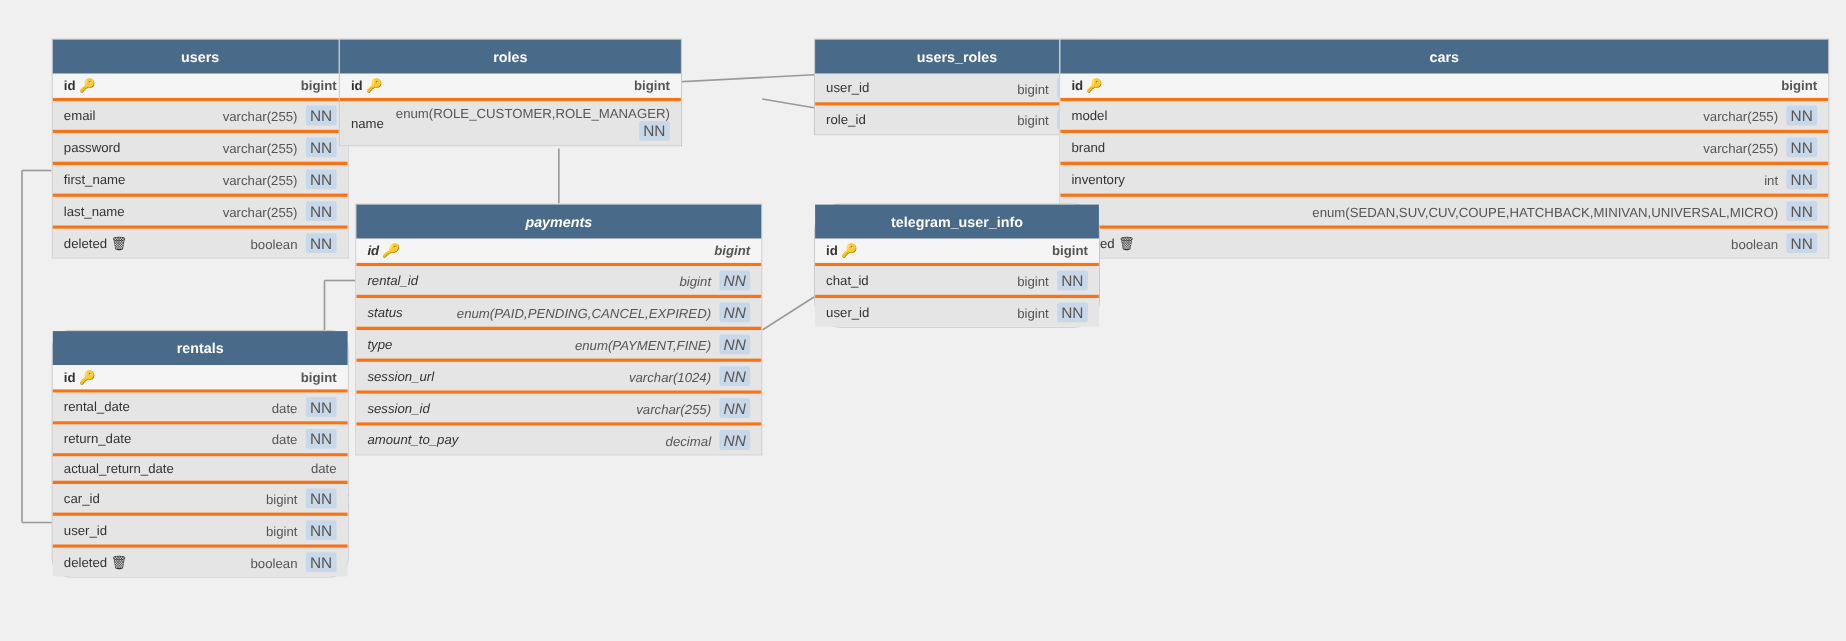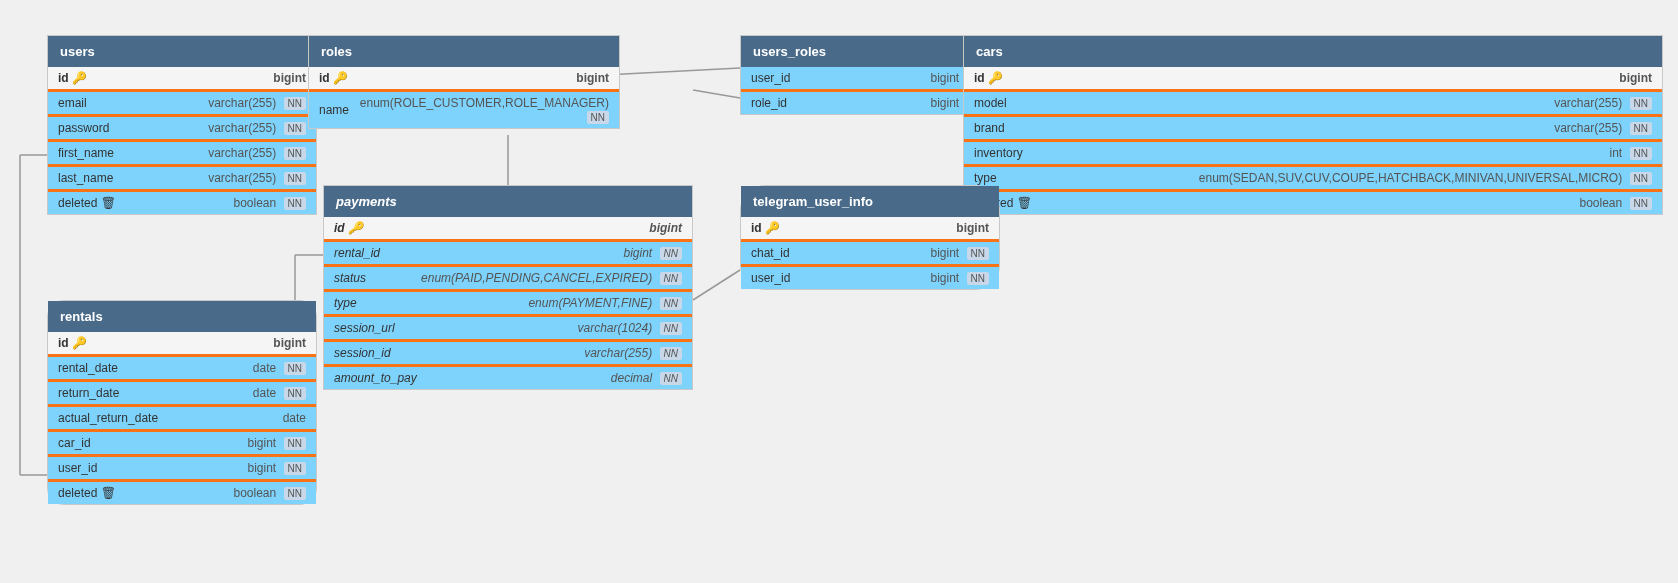--- a/index.html
+++ b/index.html
@@ -21,53 +21,54 @@
       background: #fff;
       border: 1px solid #c8c8c8;
       min-width: 260px;
     }
     .table-header {
       background: #4a6a8a;
       color: #fff;
       font-weight: bold;
       font-size: 13px;
       padding: 8px 12px;
+      text-align: center;
     }
     .table-row {
       display: flex;
       justify-content: space-between;
       align-items: center;
       padding: 4px 10px;
       border-bottom: 3px solid #f97316;
     }
     .table-row:last-child {
       border-bottom: none;
     }
     .table-row.pk-row {
       background: #f5f5f5;
       font-weight: bold;
     }
     .table-row:not(.pk-row) {
-      background: #7dd3fc;
+      background: #e5e5e5;
     }
     .field-name {
       color: #333;
       flex: 0 0 auto;
     }
     .field-type {
       color: #555;
       text-align: right;
       flex: 1;
       padding-left: 8px;
     }
     .nn-badge {
       display: inline-block;
       background: #c8d8e8;
       color: #555;
-      font-size: 10px;
+      font-size: 14px;
       padding: 1px 4px;
       margin-left: 4px;
       border-radius: 2px;
     }
     svg.connectors {
       position: absolute;
       top: 0;
       left: 0;
       width: 1678px;
       height: 583px;

